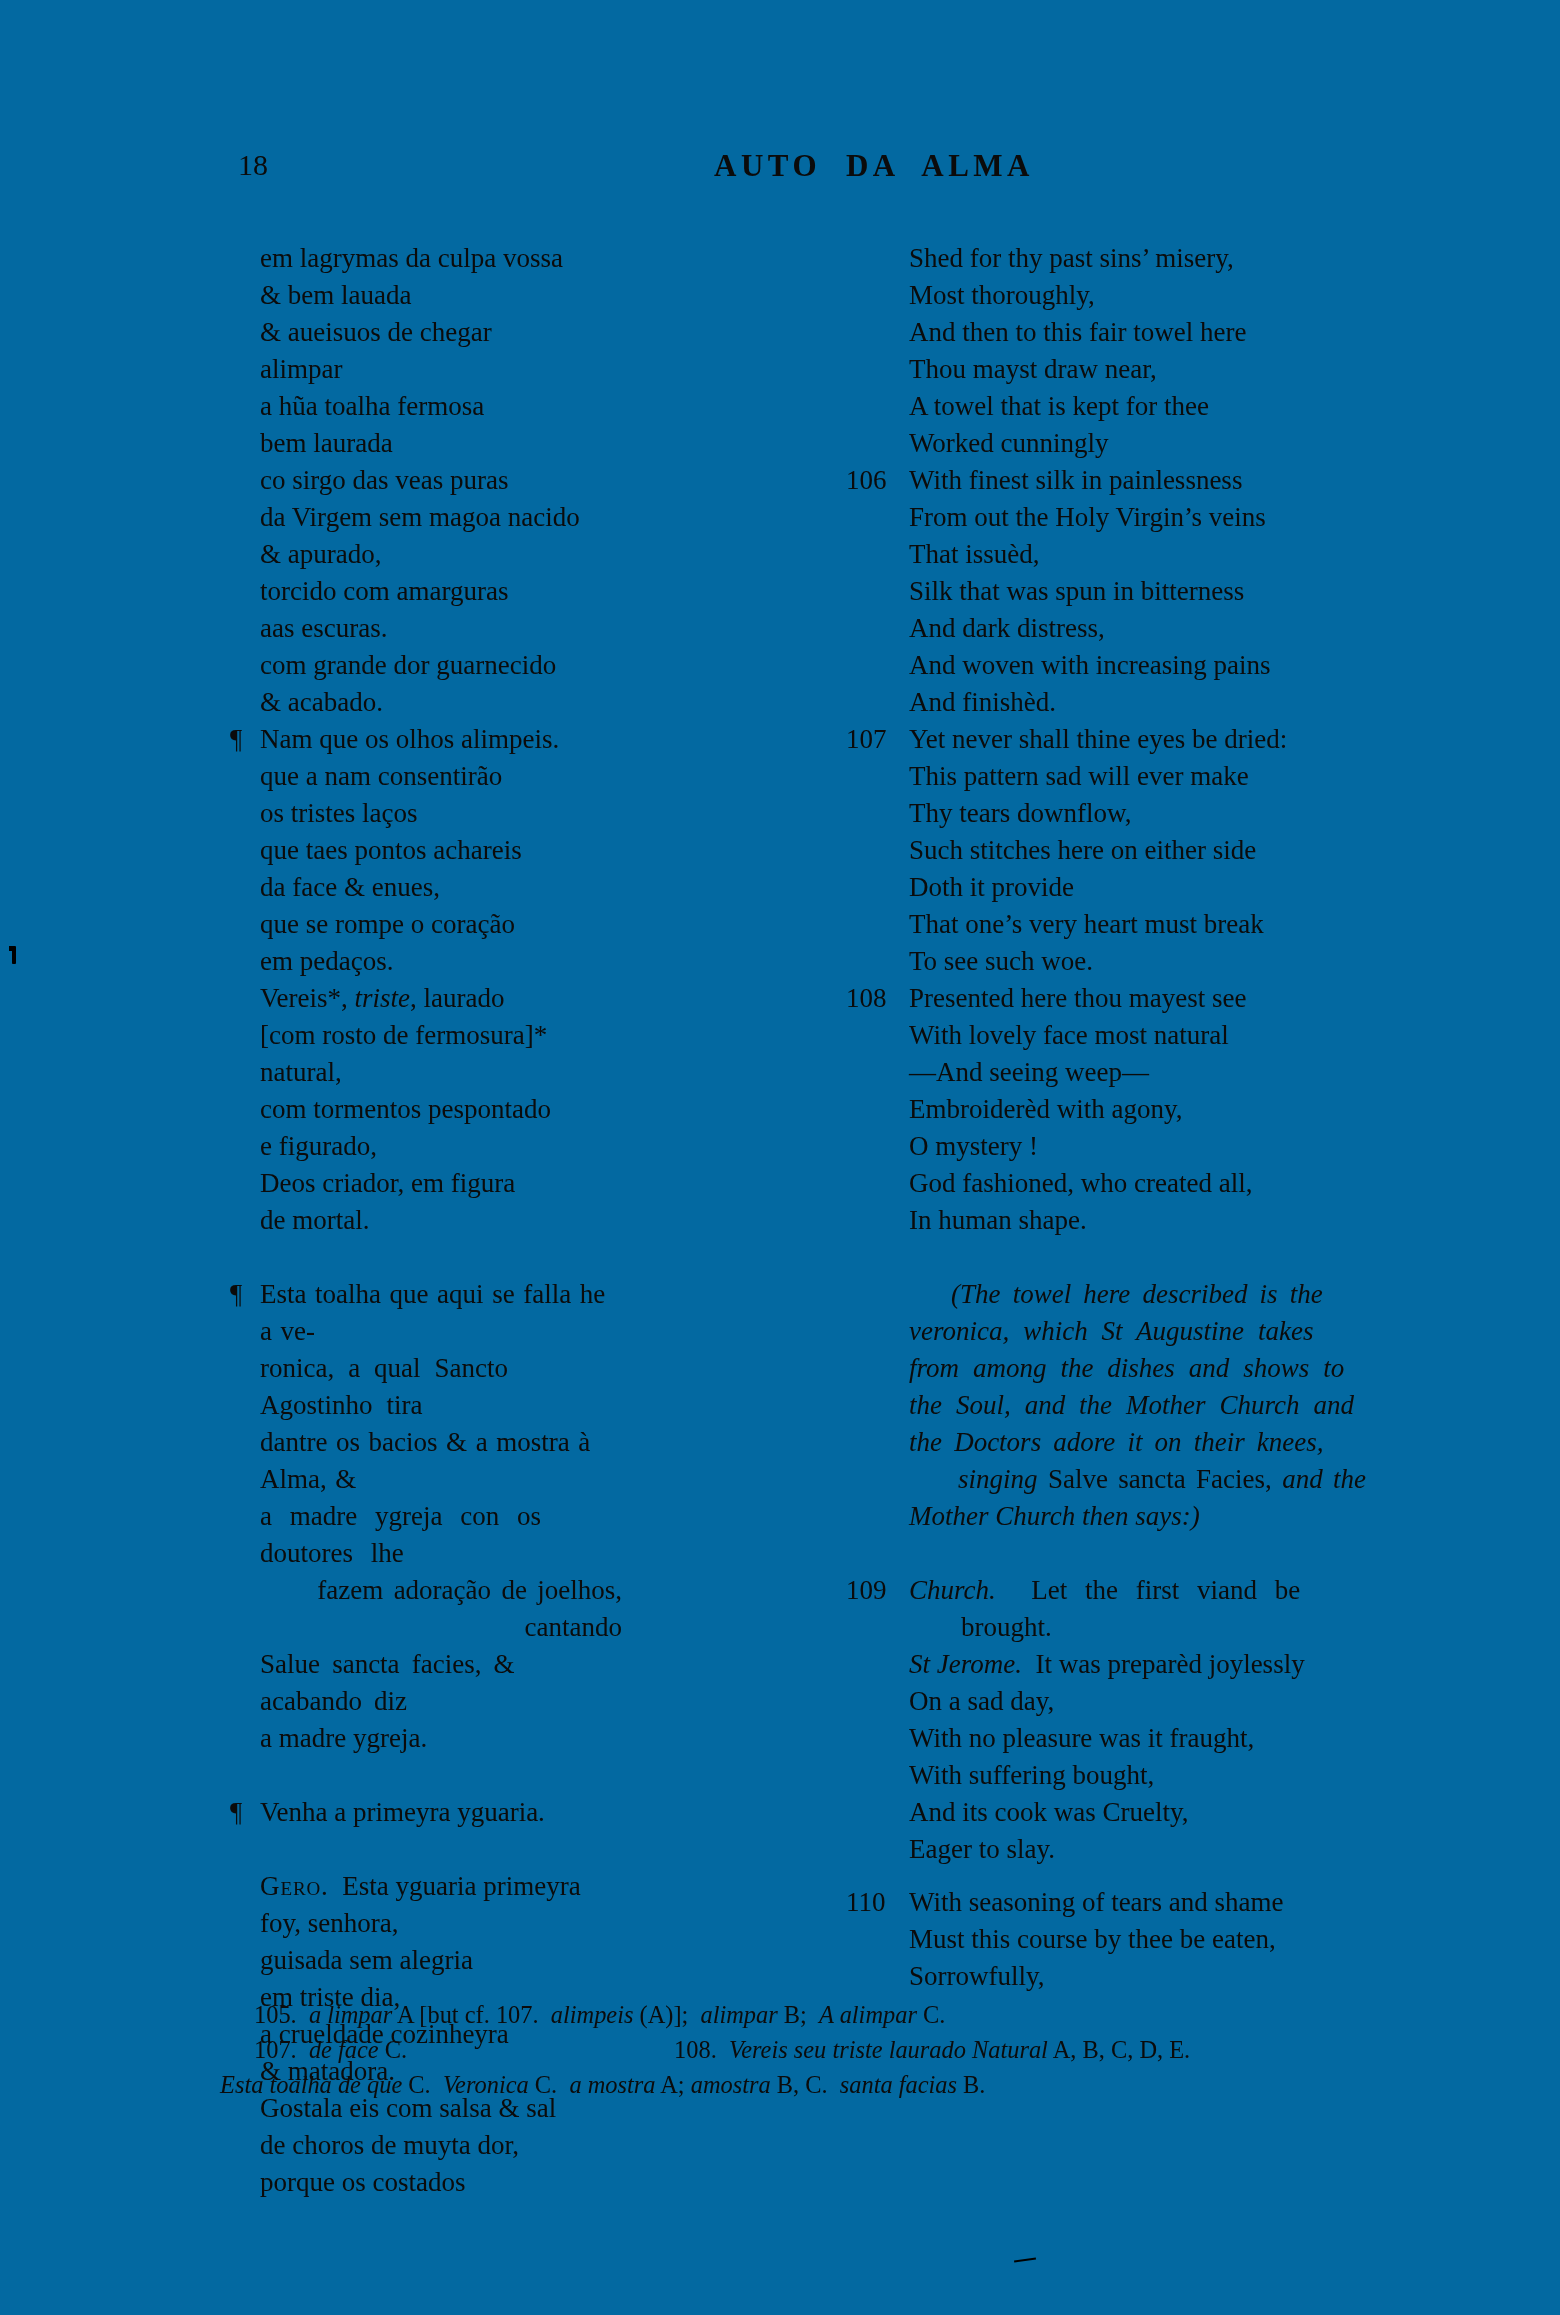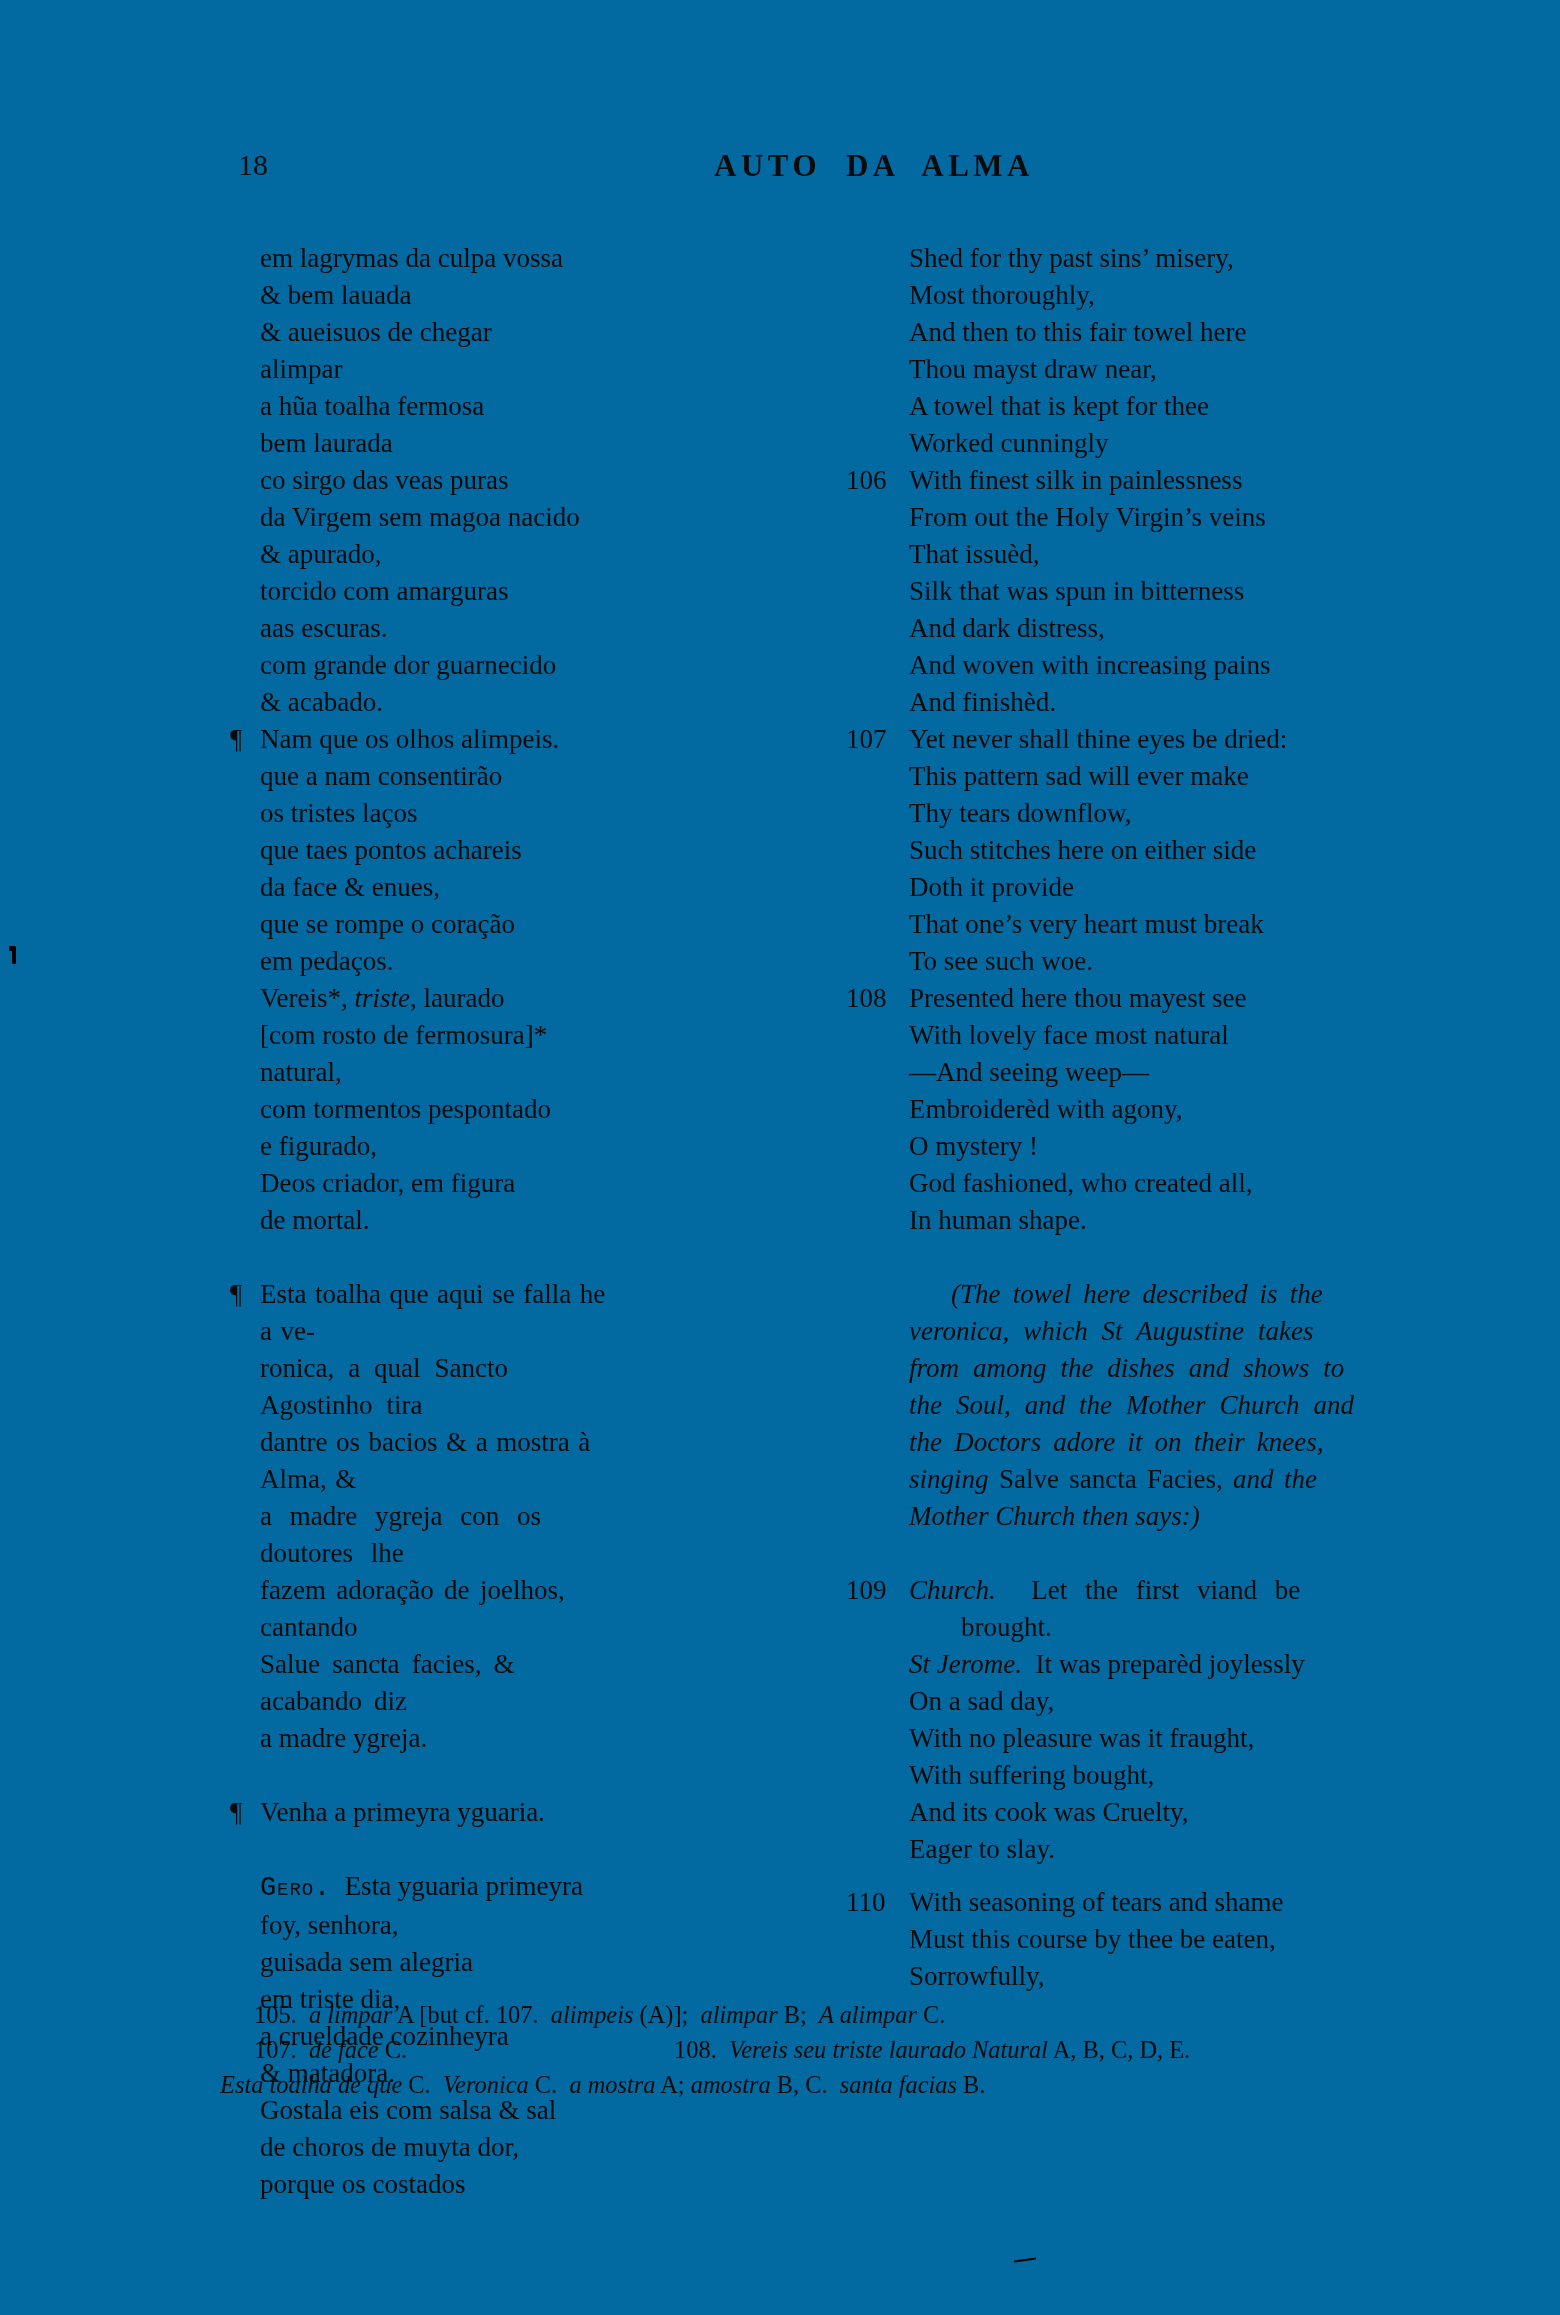--- a/index.html
+++ b/index.html
@@ -25,27 +25,27 @@
   .col{
     position:absolute;top:224px;
     font-size:27px;line-height:37px;
   }
   .col-left{left:260px;width:362px;}
   .col-right{left:909px;width:457px;}
   .blk{margin-top:37px;}
   .blk0{margin-top:16px;}
   .ln{position:relative;white-space:pre-wrap;}
   .it{font-style:italic;}
-  .sc{font-variant:small-caps;letter-spacing:0.9px;font-family:Liberation Mono, monospace;}
+  .sc{font-variant:small-caps;letter-spacing:0.9px;}
   .pil{position:absolute;left:-30px;}
   .num{position:absolute;left:-63px;}
   .cont{padding-left:52px;}
   .ind{padding-left:42px;}
   .ws2{word-spacing:1.8px;}
-  .ws4{word-spacing:3.6px;}
+  .ws4{word-spacing:3.6px;text-align:right;}
   .ws6{word-spacing:5.4px;}
   .ws8{word-spacing:7.2px;}
   .ws12{word-spacing:11px;}
   .footnotes{
     position:absolute;left:220px;top:1997px;width:1230px;
     font-size:24.4px;line-height:35px;
   }
   .find{text-indent:34px;}
   .fgap{display:inline-block;width:267px;}
   .ink-a{

